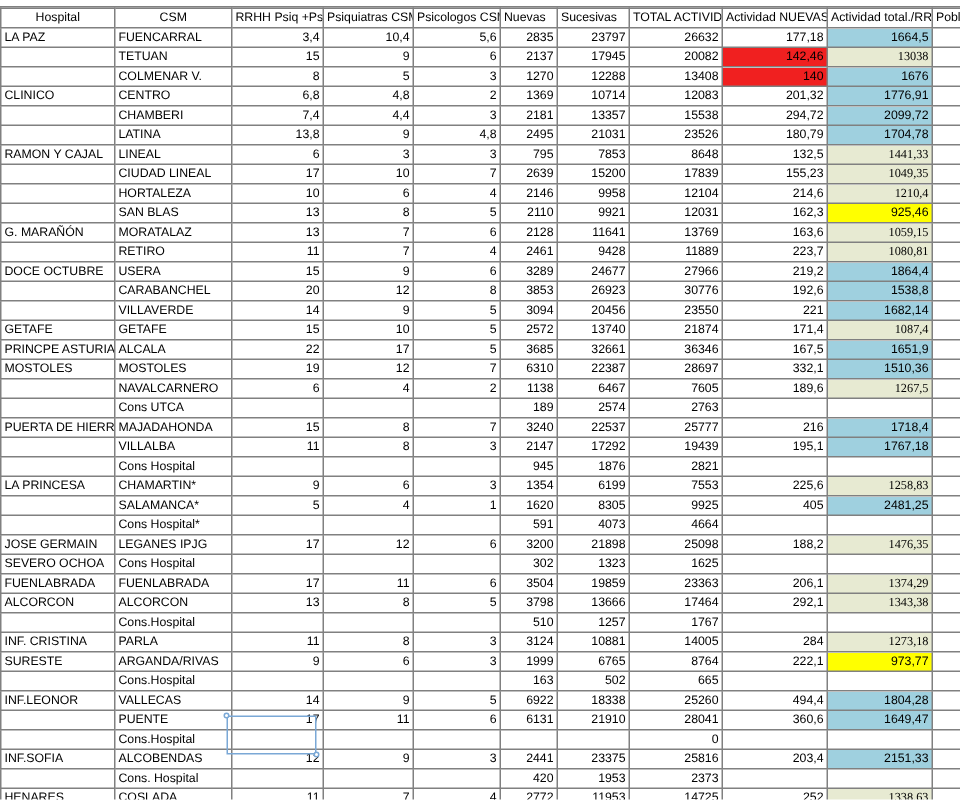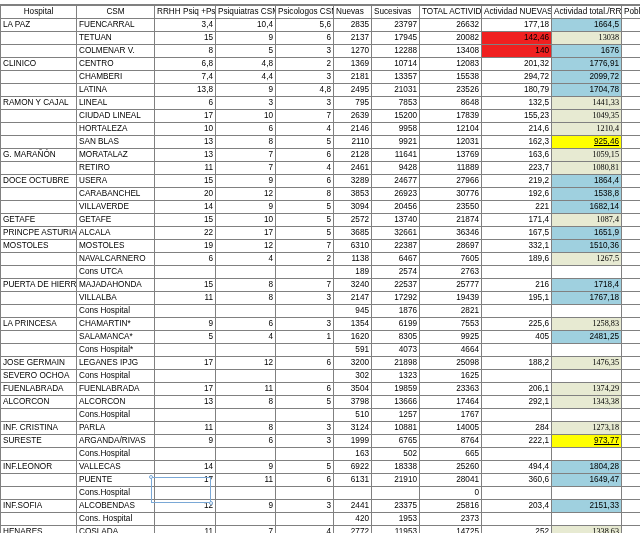--- a/index.html
+++ b/index.html
@@ -56,21 +56,21 @@
   col.c5 { width: 38px; }
   col.c6 { width: 48px; }
   col.c7 { width: 62px; }
   col.c8 { width: 70px; }
   col.c9 { width: 70px; }
   col.c10 { width: 69px; }
 
   
   .hl-blue { background: #9fd0df !important; margin-left: 12px; }
   .hl-olive { background: #e7ead2 !important; font-family: Liberation Serif, serif; }
-  .hl-yellow { background: #ffff00 !important; text-decoration: underline; }
+  .hl-yellow { background: #ffff00 !important; }
   .hl-red { background: #f02020 !important; }
 
   
   #selbox {
     position: absolute;
     border: 1.4px solid #7aa8d6;
     background: transparent;
     pointer-events: none;
   }
   #selbox .handle {

